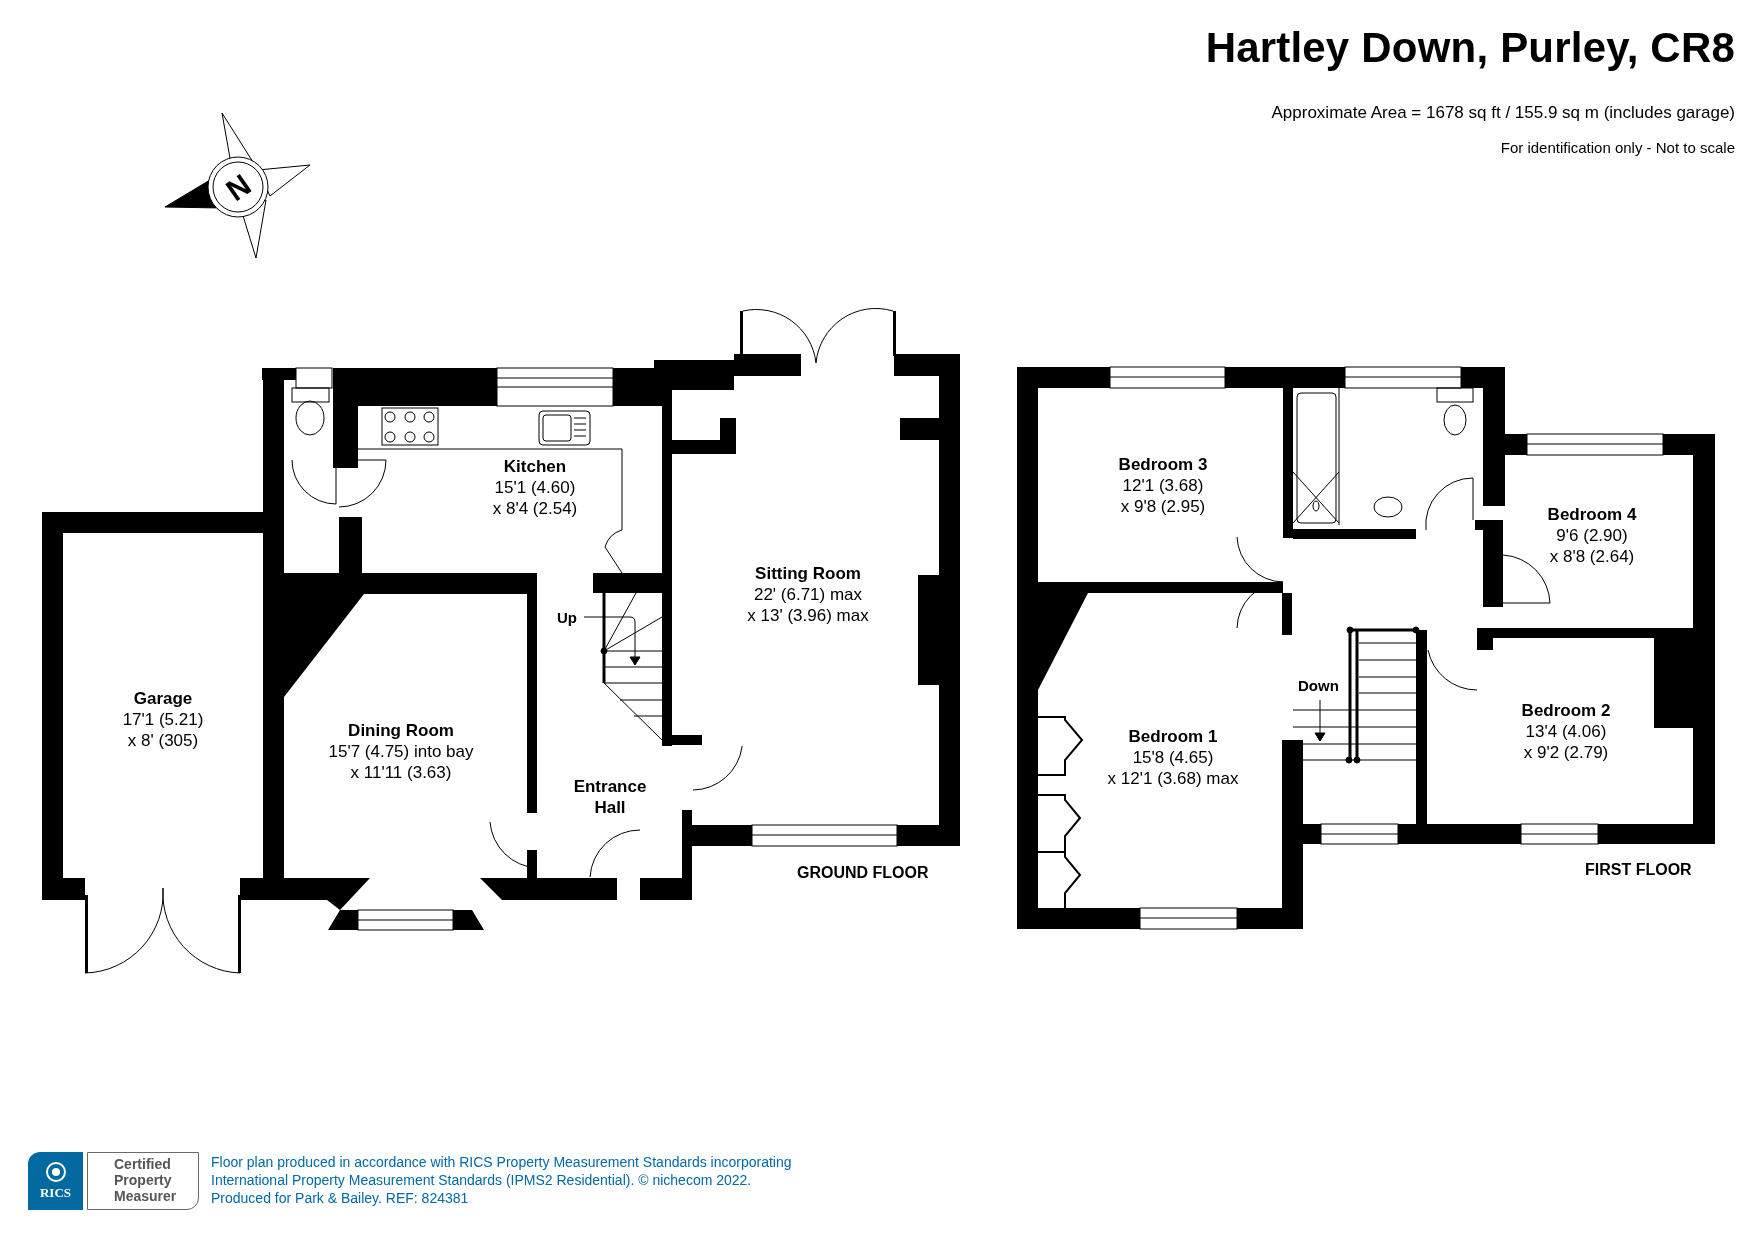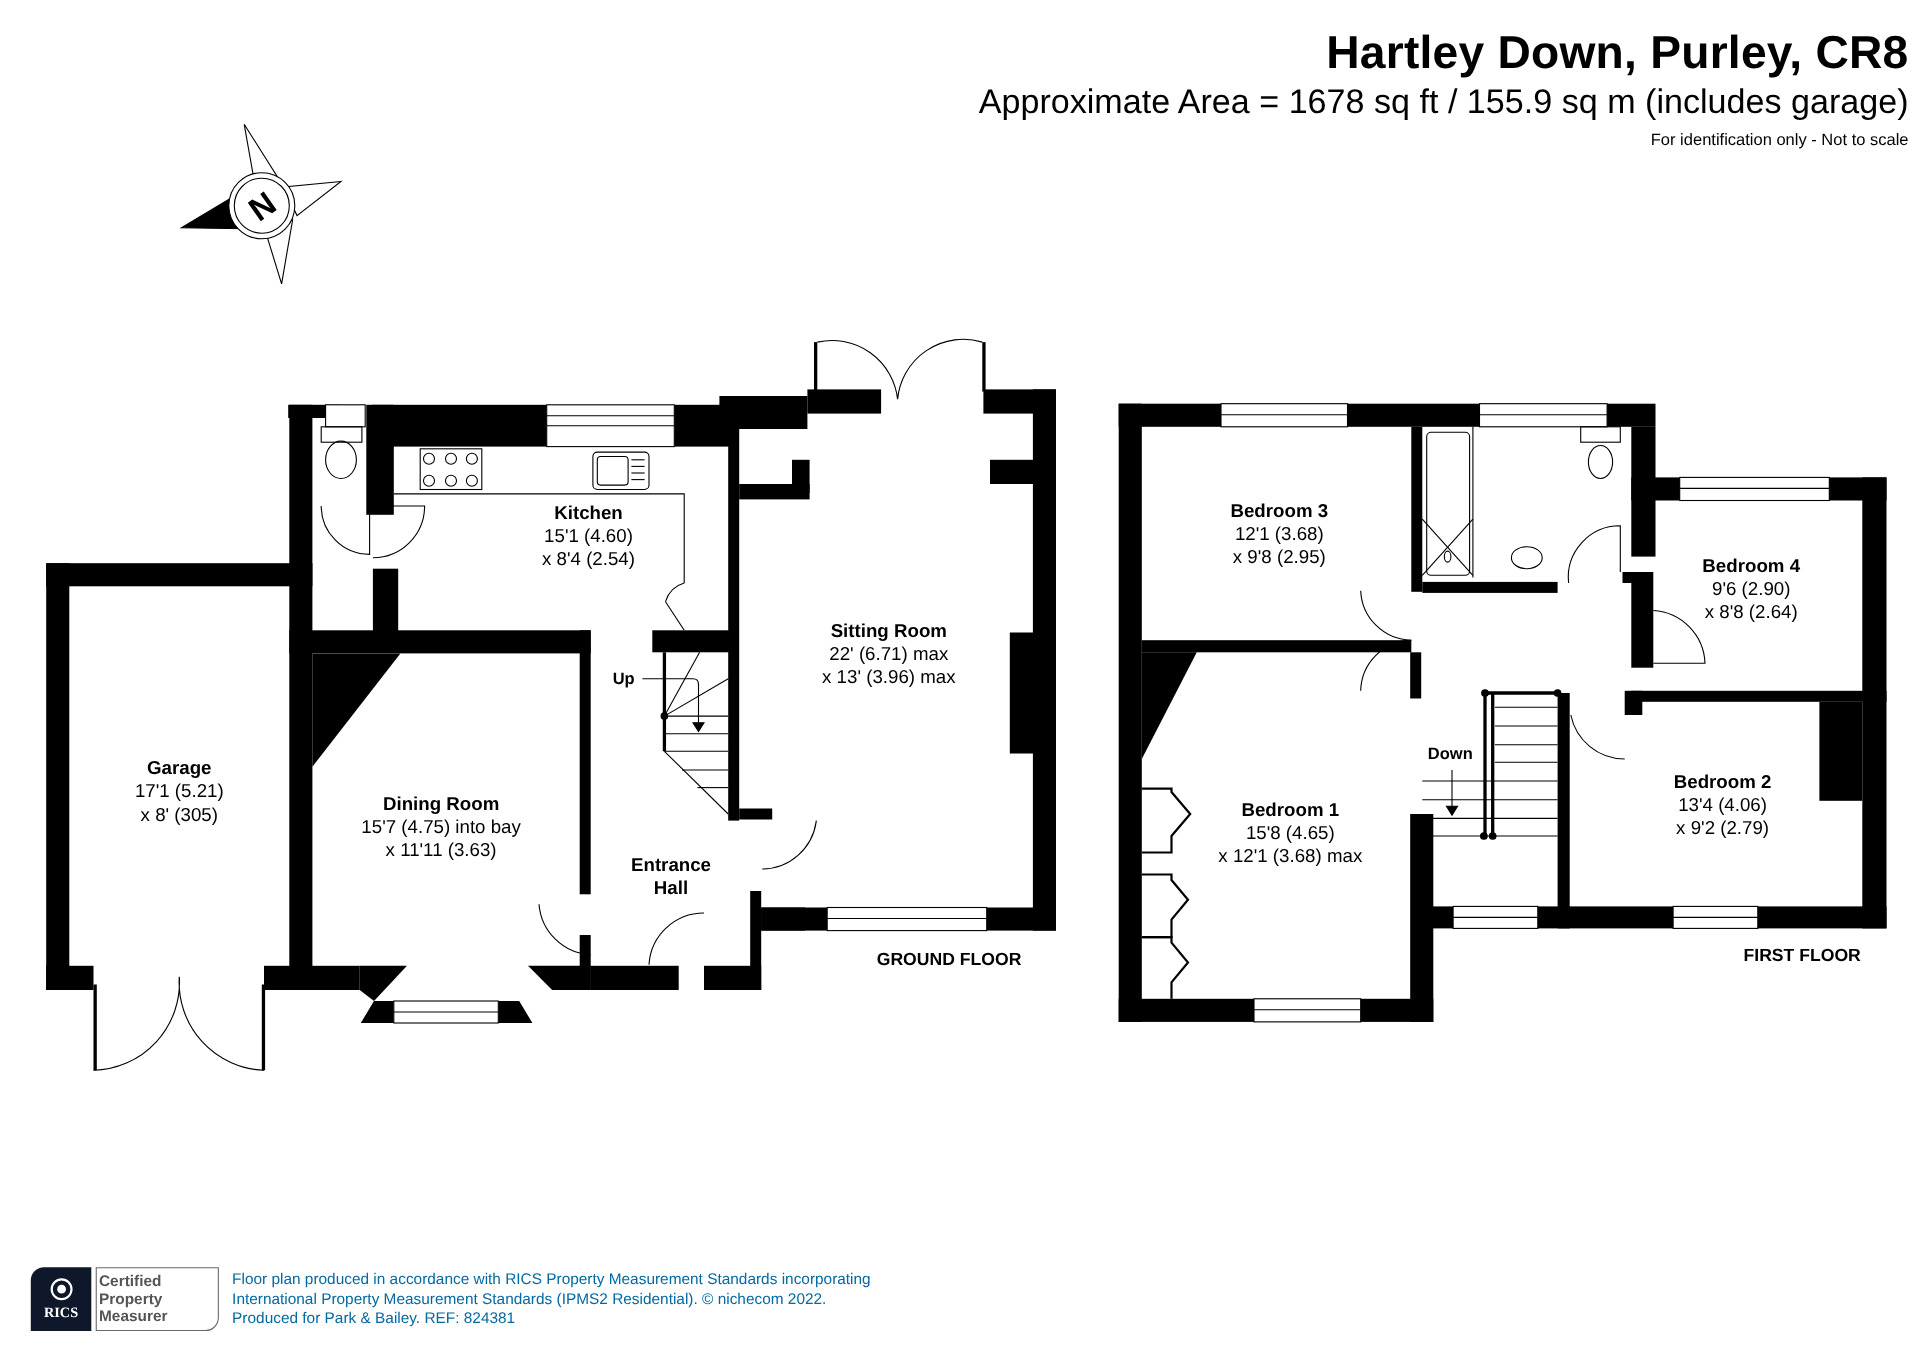--- a/index.html
+++ b/index.html
@@ -1,31 +1,31 @@
 <!DOCTYPE html>
 <html><head>
 <meta charset="utf-8">
 <style>
   html, body { margin:0; padding:0; background:#ffffff; }
   body { width:1755px; height:1241px; position:relative; overflow:hidden; font-family:"Liberation Sans", sans-serif; color:#000; }
   .header { position:absolute; right:20px; top:22px; text-align:right; }
   .title { font-size:42px; font-weight:bold; line-height:52px; letter-spacing:0.2px; }
-  .area { font-size:31px; line-height:34px; margin-top:2px; }
+  .area { font-size:17px; line-height:34px; margin-top:22px; }
   .note { font-size:15px; line-height:20px; margin-top:8px; }
   svg.plan { position:absolute; left:0; top:0; }
   .lbl { position:absolute; text-align:center; transform:translateX(-50%); white-space:nowrap; font-size:17px; line-height:21px; }
   .lbl .nm { font-weight:bold; display:block; }
   .lbl .dm { display:block; }
   .floor-lbl { position:absolute; font-weight:bold; font-size:16px; }
   .stair-lbl { position:absolute; font-weight:bold; font-size:15px; }
   .footer { position:absolute; left:28px; top:1152px; height:58px; display:flex; align-items:stretch; }
-  .rics-box { width:55px; background:#0f172a; color:#fff; border-radius:12px 0 0 0; display:flex; flex-direction:column; align-items:center; justify-content:center; }
+  .rics-box { width:55px; background:#0369a1; color:#fff; border-radius:12px 0 0 0; display:flex; flex-direction:column; align-items:center; justify-content:center; }
   .rics-lion { width:22px; height:22px; }
   .rics-txt { font-family:"Liberation Serif", serif; font-weight:bold; font-size:13px; margin-top:2px; }
-  .cert-box { width:112px; margin-left:4px; border:1.5px solid #6a6a6a; border-radius:0 0 12px 0; color:#555; font-weight:bold; font-size:14px; line-height:16px; padding:3px 0 0 2px; box-sizing:border-box; }
+  .cert-box { width:112px; margin-left:4px; border:1.5px solid #6a6a6a; border-radius:0 0 12px 0; color:#555; font-weight:bold; font-size:14px; line-height:16px; padding:3px 0 0 26px; box-sizing:border-box; }
   .foot-text { margin-left:12px; color:#0369a1; font-size:14px; line-height:18px; padding-top:1px; }
 </style>
 </head>
 <body>
 
 <div class="header">
   <div class="title">Hartley Down, Purley, CR8</div>
   <div class="area">Approximate Area = 1678 sq ft / 155.9 sq m (includes garage)</div>
   <div class="note">For identification only - Not to scale</div>
 </div>

